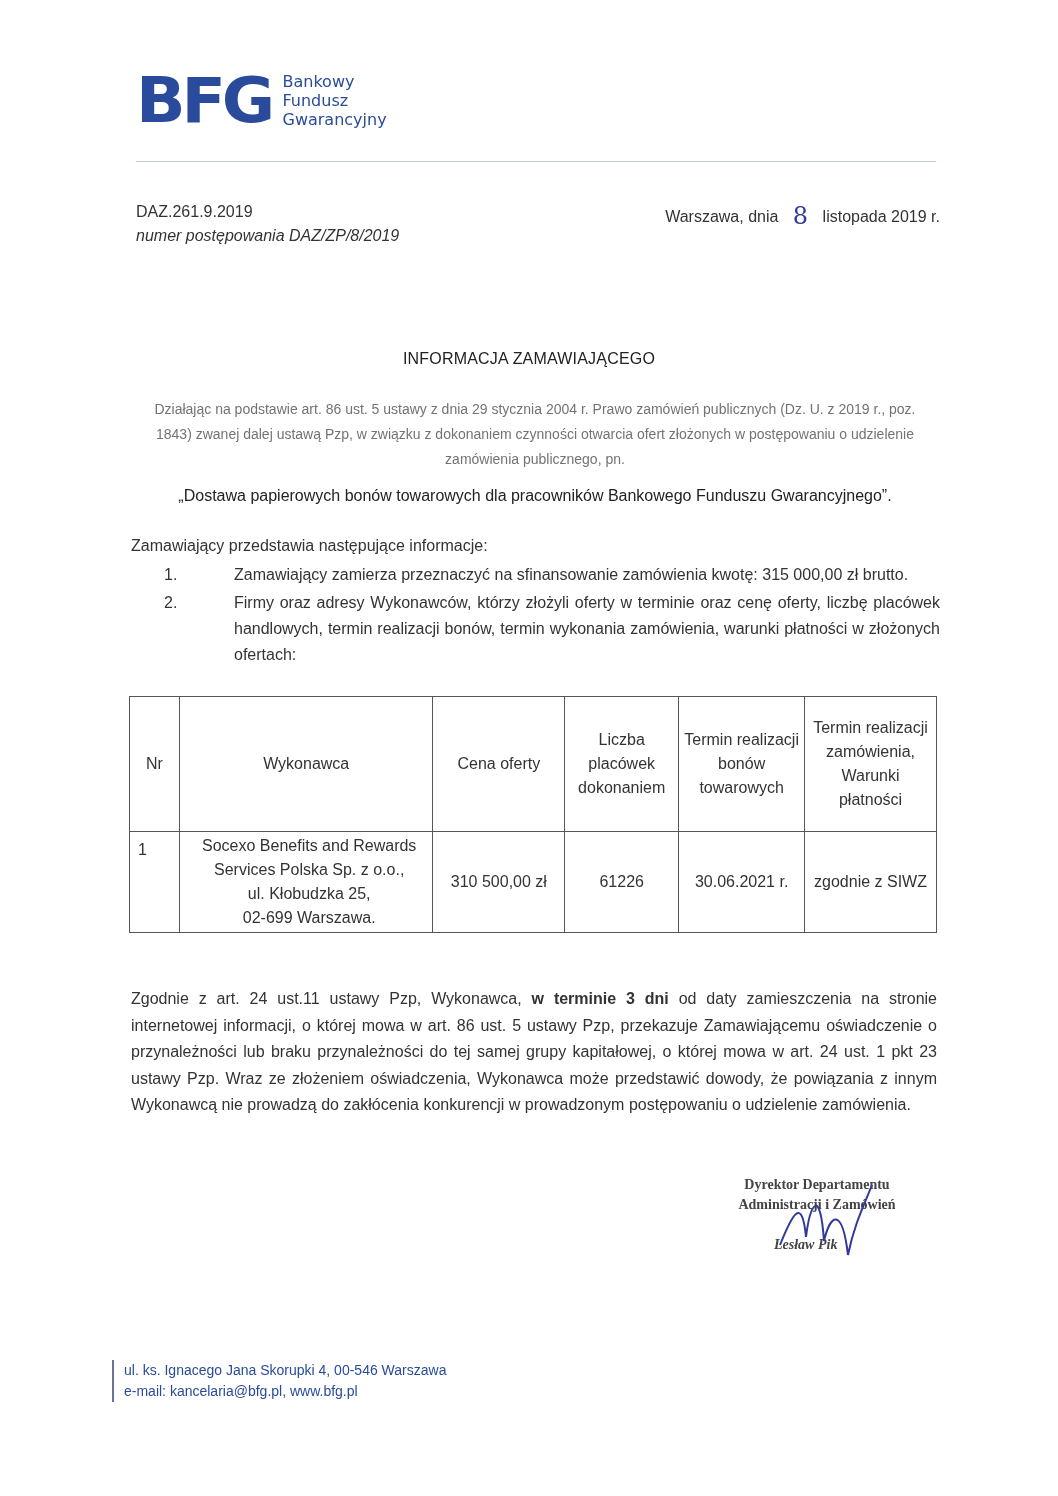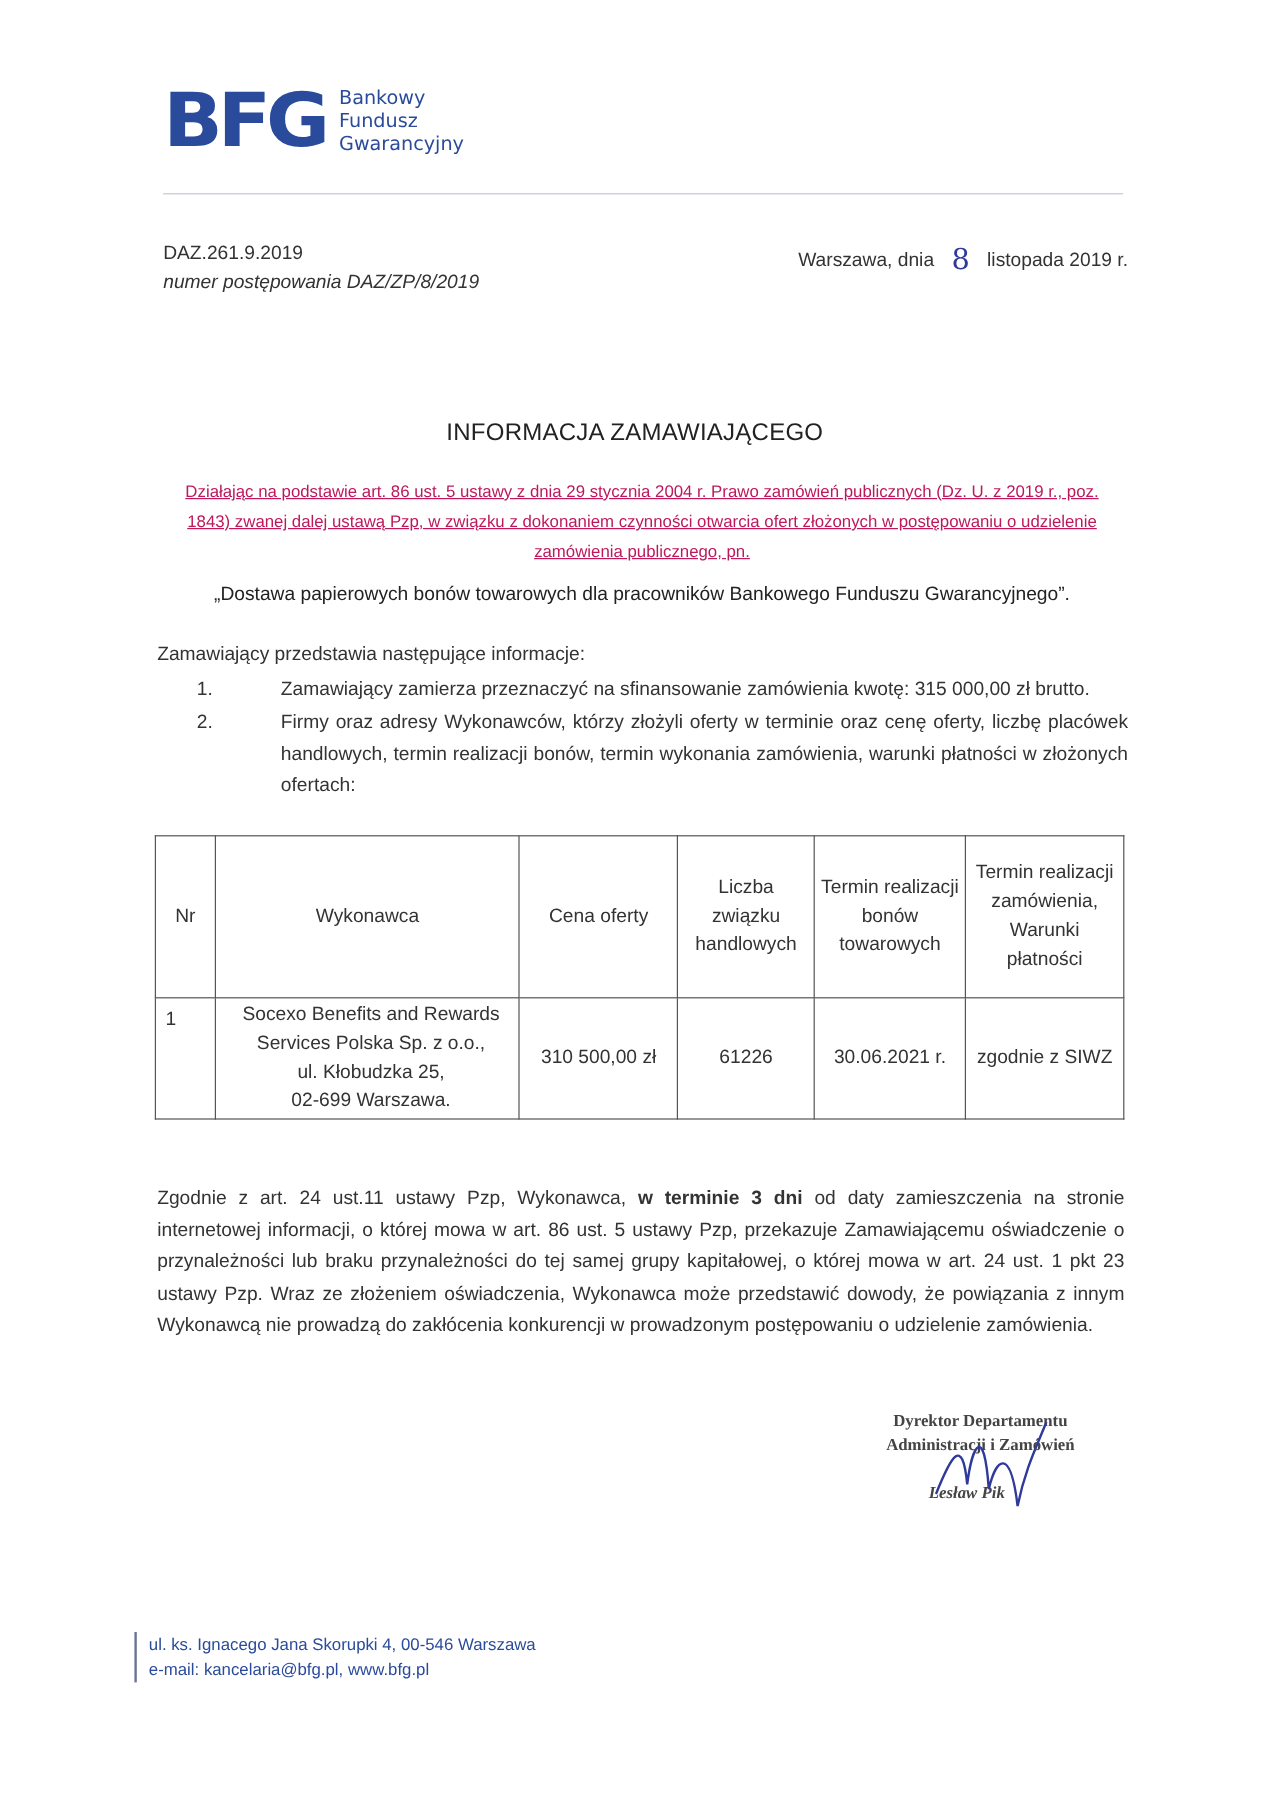--- a/index.html
+++ b/index.html
@@ -26,24 +26,24 @@
   }
 
   .meta-left { left: 136px; top: 200px; font-size: 16px; line-height: 24px; color: #333; }
   .meta-left .italic { font-style: italic; }
   .meta-right { right: 118px; top: 200px; font-size: 16px; color: #333; white-space: nowrap; }
   .handwritten-day {
     font-family: "DejaVu Serif", serif; color: #2f3a9a; font-size: 24px;
     display: inline-block; margin: 0 10px; transform: translateY(2px);
   }
 
-  .title { left: 0; width: 1058px; top: 350px; text-align: center; font-size: 20px; letter-spacing: 0.2px; color: #222; }
+  .title { left: 0; width: 1058px; top: 350px; text-align: center; font-size: 16px; letter-spacing: 0.2px; color: #222; }
   .intro {
     left: 140px; width: 790px; top: 397px; text-align: center;
-    font-size: 14px; line-height: 25px; color: #be185d; text-decoration: underline;
+    font-size: 14px; line-height: 25px; color: #737373;
   }
   .subject {
     left: 120px; width: 830px; top: 487px; text-align: center;
     font-size: 16px; color: #222;
   }
 
   .lead { left: 131px; top: 537px; font-size: 16px; color: #333; }
   .list { left: 164px; top: 562px; width: 776px; font-size: 16px; line-height: 26px; color: #333; }
   .list-item { display: flex; margin-bottom: 2px; }
   .list-num { width: 34px; flex: none; }
@@ -121,21 +121,21 @@
       <col style="width:132px">
     <col style="width:114px">
       <col style="width:126px">
       <col style="width:132px">
   </colgroup>
   <thead>
     <tr>
       <th>Nr</th>
       <th>Wykonawca</th>
       <th>Cena oferty</th>
-      <th>Liczba związku handlowych</th>
+      <th>Liczba placówek dokonaniem</th>
       <th>Termin realizacji bonów towarowych</th>
       <th>Termin realizacji zamówienia, Warunki płatności</th>
     </tr>
   </thead>
   <tbody>
     <tr>
       <td class="nr">1</td>
       <td class="wyk">
         <div>Socexo Benefits and Rewards</div>
         <div>Services Polska Sp. z o.o.,</div>

